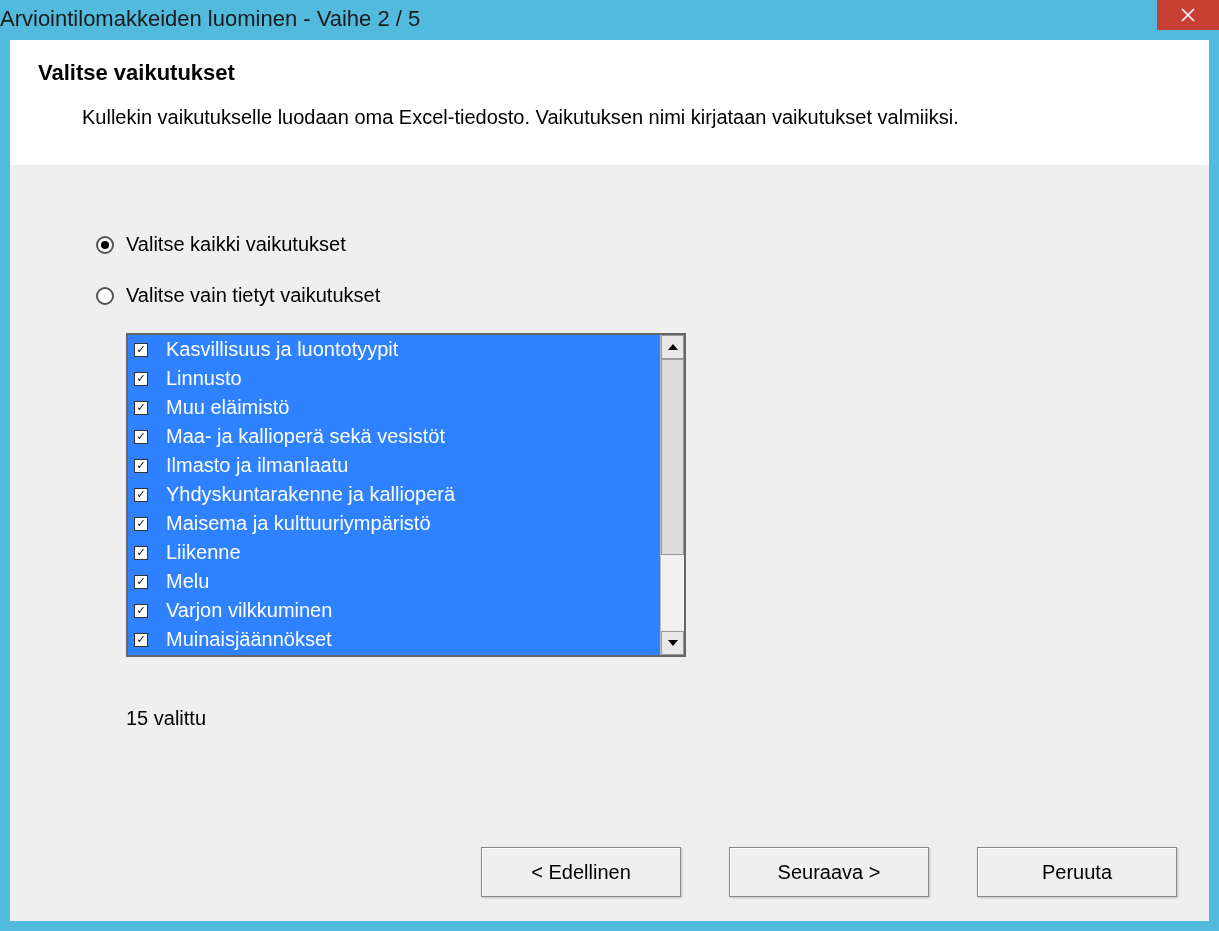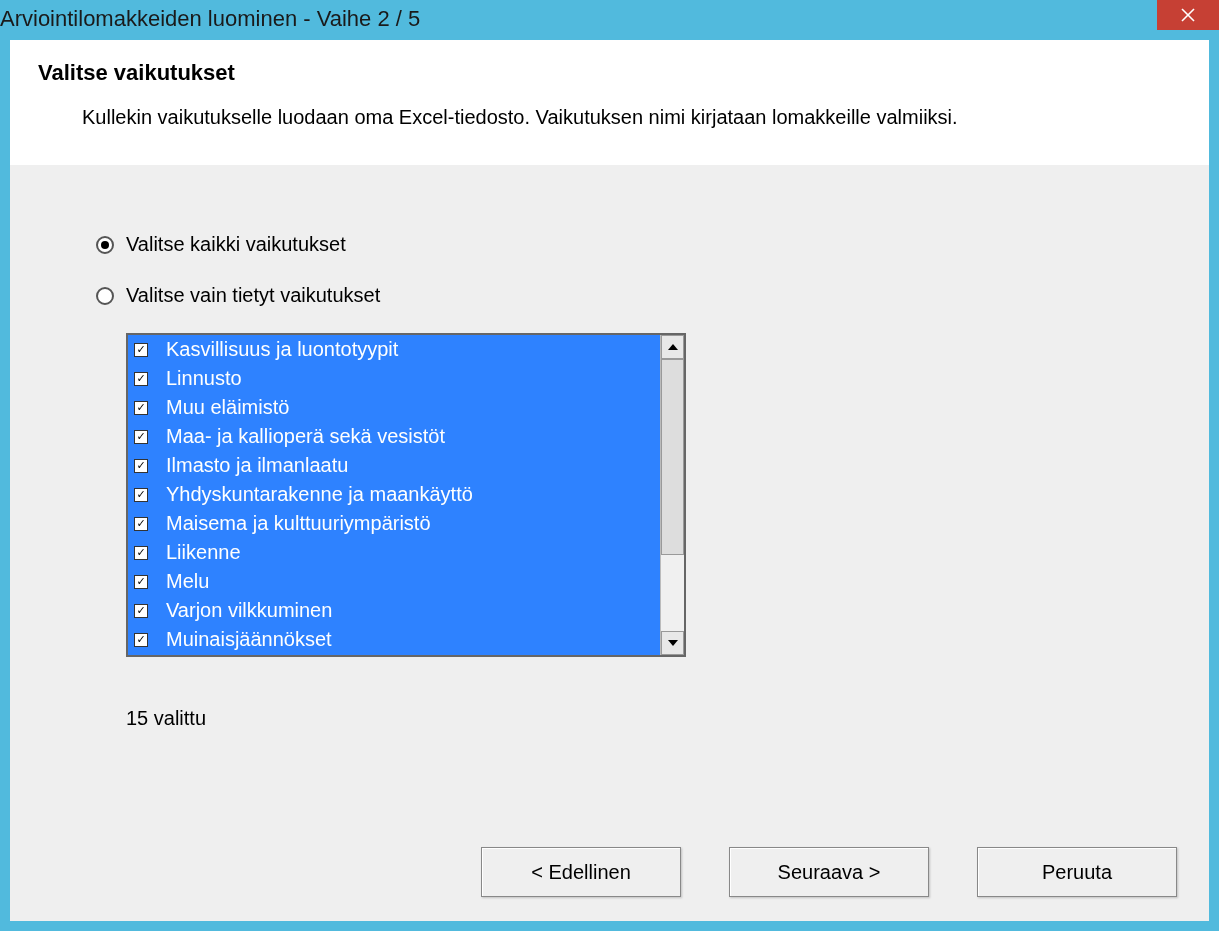--- a/index.html
+++ b/index.html
@@ -188,21 +188,21 @@
       <svg viewBox="0 0 14 14">
         <line x1="1" y1="1" x2="13" y2="13" stroke="#fff" stroke-width="1.6"></line>
         <line x1="13" y1="1" x2="1" y2="13" stroke="#fff" stroke-width="1.6"></line>
       </svg>
     </div>
   </div>
 
   <div class="content-area">
     <div class="header-panel">
       <h2>Valitse vaikutukset</h2>
-      <p>Kullekin vaikutukselle luodaan oma Excel-tiedosto. Vaikutuksen nimi kirjataan lomakkeille valmiiksi.</p>
+      <p>Kullekin vaikutukselle luodaan oma Excel-tiedosto. Vaikutuksen nimi kirjataan vaikutukset valmiiksi.</p>
     </div>
 
     <div class="body-panel">
       <div class="radio-row">
         <span class="radio-outer">
             <span class="radio-inner"></span>
           </span>
         <label>Valitse kaikki vaikutukset</label>
       </div>
       <div class="radio-row">
@@ -227,21 +227,21 @@
             <div class="list-item">
               <span class="list-checkbox">✓</span>
               <span class="list-label">Maa- ja kallioperä sekä vesistöt</span>
             </div>
             <div class="list-item">
               <span class="list-checkbox">✓</span>
               <span class="list-label">Ilmasto ja ilmanlaatu</span>
             </div>
             <div class="list-item">
               <span class="list-checkbox">✓</span>
-              <span class="list-label">Yhdyskuntarakenne ja maankäyttö</span>
+              <span class="list-label">Yhdyskuntarakenne ja kallioperä</span>
             </div>
             <div class="list-item">
               <span class="list-checkbox">✓</span>
               <span class="list-label">Maisema ja kulttuuriympäristö</span>
             </div>
             <div class="list-item">
               <span class="list-checkbox">✓</span>
               <span class="list-label">Liikenne</span>
             </div>
             <div class="list-item">

